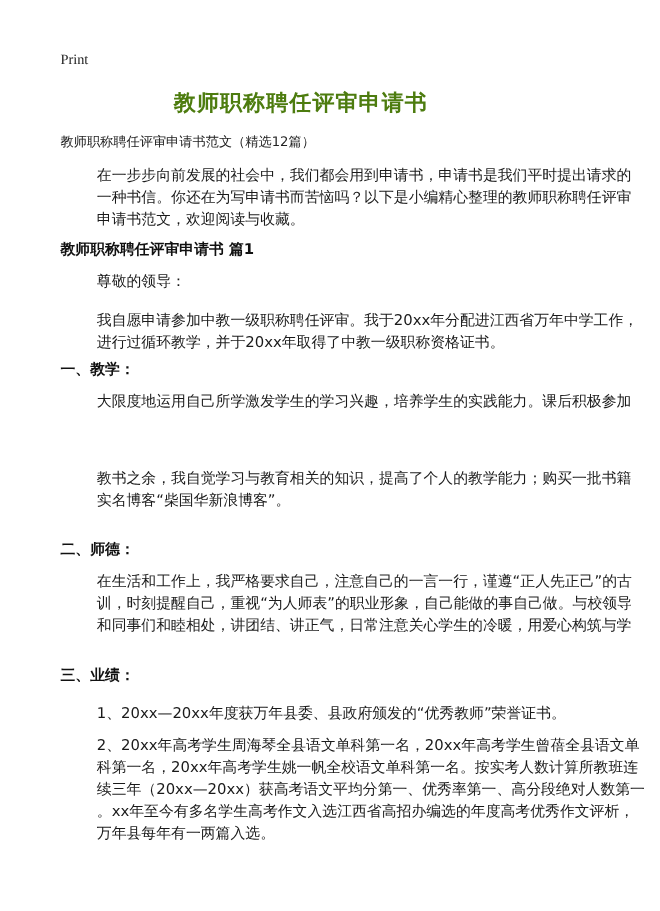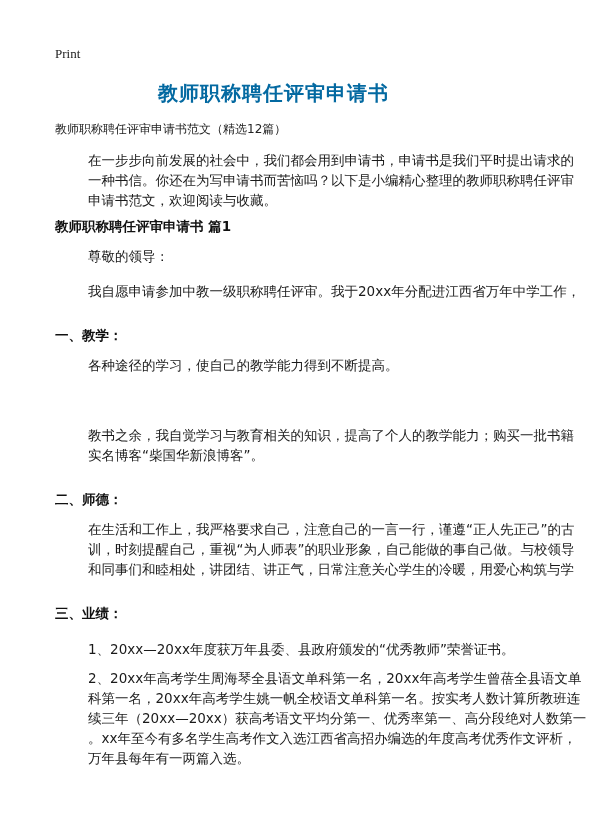--- a/index.html
+++ b/index.html
@@ -2,21 +2,21 @@
 <html><head>
 <meta charset="utf-8">
 <style>
   html, body { margin: 0; padding: 0; background: #ffffff; }
   body { width: 600px; height: 828px; overflow: hidden; position: relative;
          font-family: "DejaVu Sans", "Liberation Sans", sans-serif; color: #1a1a1a; }
   .page { position: absolute; left: 55px; top: 0; width: 500px; }
   .print { position: absolute; top: 46px; left: 0; font-family: "Liberation Serif", "DejaVu Serif", serif;
            font-size: 13px; color: #222; text-align: center; }
   .title { position: absolute; top: 80px; left: -55px; width: 547px; text-align: center;
-           font-size: 20px; font-weight: bold; color: #0369a1; letter-spacing: 1px; }
+           font-size: 20px; font-weight: bold; color: #4d7c0f; letter-spacing: 1px; }
   .subtitle { position: absolute; top: 121px; left: 0; font-size: 12px; color: #222; }
   .block { position: absolute; left: 0; font-size: 13.5px; line-height: 20px; color: #1a1a1a; }
   .block .line { display: block; white-space: nowrap; margin-left: 33px; }
   .heading { position: absolute; left: 0; font-size: 13.5px; font-weight: bold; color: #111; }
 </style>
 </head>
 <body>
 
 <div class="page">
   <div class="print">Print</div>
@@ -30,26 +30,27 @@
   </div>
 
   <div class="heading" style="top:218px">教师职称聘任评审申请书 篇1</div>
 
   <div class="block" style="top:246px">
     <span class="line">尊敬的领导：</span>
   </div>
 
   <div class="block" style="top:281px">
     <span class="line">我自愿申请参加中教一级职称聘任评审。我于20xx年分配进江西省万年中学工作，</span>
+    <span class="line">进行过循环教学，并于20xx年取得了中教一级职称资格证书。</span>
   </div>
 
   <div class="heading" style="top:327px">一、教学：</div>
 
   <div class="block" style="top:355px">
-    <span class="line">各种途径的学习，使自己的教学能力得到不断提高。</span>
+    <span class="line">大限度地运用自己所学激发学生的学习兴趣，培养学生的实践能力。课后积极参加</span>
   </div>
 
   <div class="block" style="top:425px">
     <span class="line">教书之余，我自觉学习与教育相关的知识，提高了个人的教学能力；购买一批书籍</span>
     <span class="line">实名博客“柴国华新浪博客”。</span>
   </div>
 
   <div class="heading" style="top:491px">二、师德：</div>
 
   <div class="block" style="top:519px">

